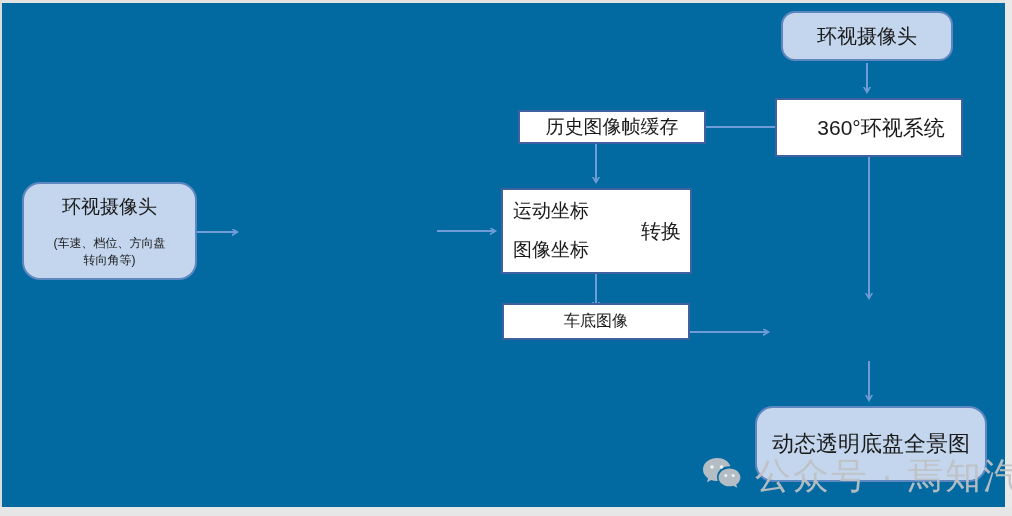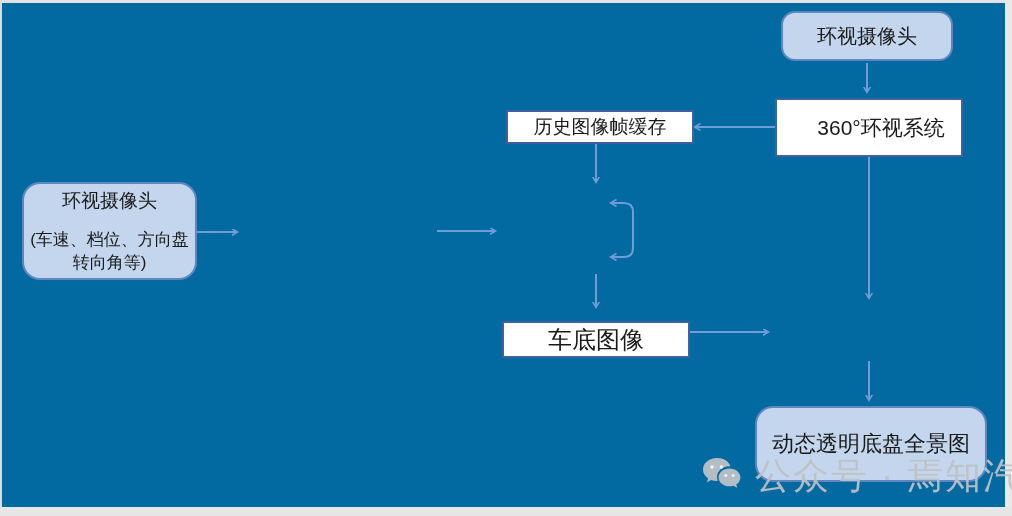--- a/index.html
+++ b/index.html
@@ -16,26 +16,26 @@
 
   .node{
     position:absolute;display:flex;flex-direction:column;align-items:center;justify-content:center;
     box-sizing:border-box;color:#1a1a1a;text-align:center;
   }
   .rounded{background:#c3d6ee;border:2px solid #5e86bf;border-radius:14px;}
   .rect{background:#ffffff;border:2px solid #3f619f;}
 
   .n-camera   {left:781px;top:11px; width:172px;height:50px;font-size:20px;}
   .n-system   {left:775px;top:98px; width:188px;height:59px;font-size:21px;padding-left:24px;}
-  .n-history  {left:506px;top:110px;width:188px;height:34px;font-size:19px;}
+  .n-history  {left:518px;top:110px;width:188px;height:34px;font-size:19px;}
   .n-motion   {left:22px; top:182px;width:175px;height:98px;font-size:19px;border-radius:18px;}
-  .n-motion .sub{font-size:17px;line-height:1.35;margin-top:15px;white-space:pre-line;}
+  .n-motion .sub{font-size:12px;line-height:1.35;margin-top:15px;white-space:pre-line;}
   .n-traj     {left:243px;top:186px;width:194px;height:88px;font-size:20px;}
   .n-coords   {left:501px;top:188px;width:191px;height:86px;font-size:19px;}
-  .n-under    {left:502px;top:321px;width:188px;height:37px;font-size:24px;}
+  .n-under    {left:502px;top:303px;width:188px;height:37px;font-size:16px;}
   .n-fusion   {left:774px;top:304px;width:189px;height:57px;font-size:20px;}
   .n-pano     {left:755px;top:406px;width:232px;height:76px;font-size:22px;border-radius:18px;}
 
   .coord-top   {position:absolute;left:10px;top:8px;}
   .coord-bottom{position:absolute;left:10px;bottom:9px;}
   .coord-side  {position:absolute;right:9px;top:50%;transform:translateY(-50%);font-size:20px;}
 
   svg.wires{position:absolute;left:0;top:0;width:1012px;height:516px;pointer-events:none;}
 
   .watermark{
@@ -79,20 +79,25 @@
     <span>历史图像帧缓存</span>
   </div>
 
   <div class="node rounded n-motion">
     <span>环视摄像头</span>
     <span class="sub">(车速、档位、方向盘
 转向角等)</span>
   </div>
 
 
+  <div class="node rect n-coords">
+    <span class="coord-top">运动坐标</span>
+    <span class="coord-bottom">图像坐标</span>
+    <span class="coord-side">转换</span>
+  </div>
 
   <div class="node rect n-under">
     <span>车底图像</span>
   </div>
 
 
   <div class="node rounded n-pano">
     <span>动态透明底盘全景图</span>
   </div>
 

